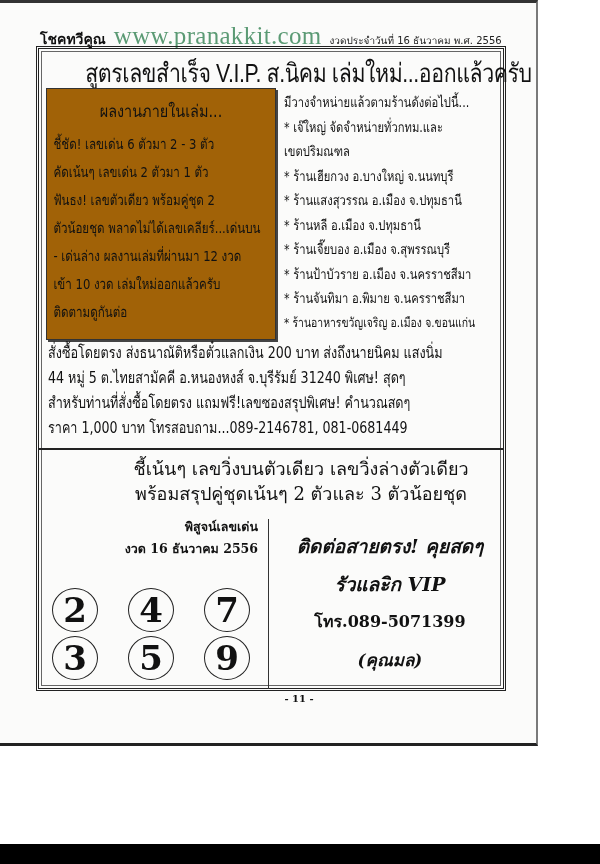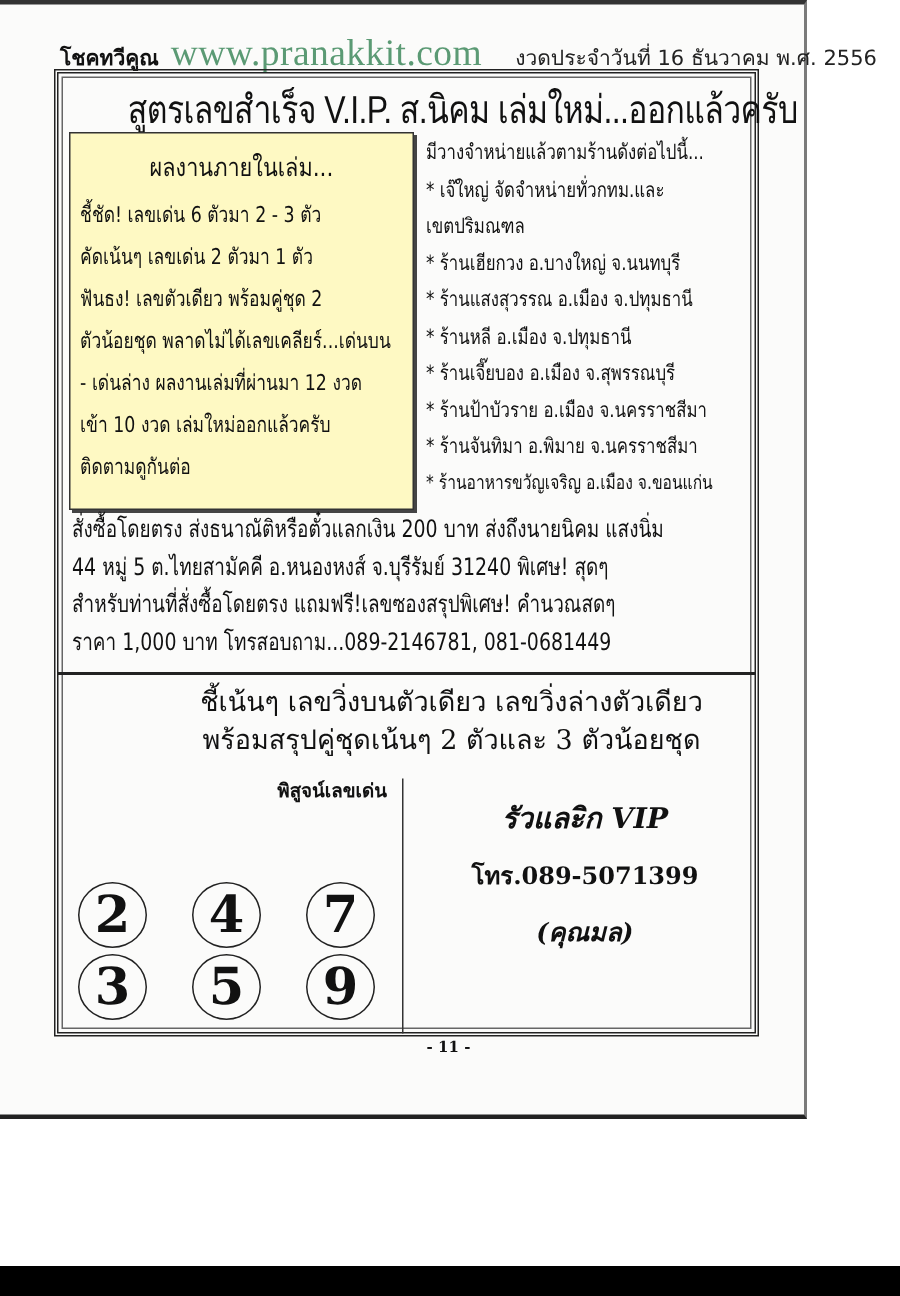--- a/index.html
+++ b/index.html
@@ -19,39 +19,39 @@
   .black-bar {
     position: absolute; left: 0; top: 844px; width: 600px; height: 20px;
     background: #000;
   }
   
   .header {
     position: absolute; left: 40px; top: 22px; width: 470px; height: 22px;
     display: flex; align-items: baseline; white-space: nowrap;
   }
   .header .mag { font-weight: bold; font-size: 14px; margin-right: 8px; }
-  .header .url { font-family: "Liberation Serif", serif; font-size: 25px; color: #5b9a74; letter-spacing: 0.3px; margin-right: 22px; }
-  .header .issue { font-size: 14px; color: #222; }
+  .header .url { font-family: "Liberation Serif", serif; font-size: 25px; color: #5b9a74; letter-spacing: 0.3px; margin-right: 8px; }
+  .header .issue { font-size: 10px; color: #222; }
 
   
   .outer {
     position: absolute; left: 36px; top: 46px; width: 470px; height: 645px;
     border: 3px double #222; box-sizing: border-box;
     outline: 1px solid #666; outline-offset: -6px;
   }
   .title {
     position: absolute; left: 44px; top: 52px; width: 458px; text-align: center;
     font-family: "Liberation Sans Narrow", "Liberation Sans", sans-serif;
     font-size: 26px; letter-spacing: -0.5px; white-space: nowrap;
     transform: scaleX(0.82); transform-origin: center;
   }
   .inner-left {
     position: absolute; left: 46px; top: 88px; width: 228px; height: 250px;
     border: 1px solid #333; box-shadow: 2px 2px 0 #444;
-    background: #fef9c3;
+    background: #a16207;
   }
   .inner-left .ihead {
     text-align: center; font-size: 17px; margin-top: 8px; margin-bottom: 6px;
     transform: scaleX(0.85);
   }
   .inner-left .line {
     font-size: 14.5px; line-height: 28px; padding: 0 8px; white-space: nowrap;
     transform: scaleX(0.8); transform-origin: left;
   }
   .right-col {
@@ -156,34 +156,36 @@
 
 <div class="divider-h"></div>
 
 <div class="promo">
   <div class="line">ชี้เน้นๆ เลขวิ่งบนตัวเดียว เลขวิ่งล่างตัวเดียว</div>
   <div class="line">พร้อมสรุปคู่ชุดเน้นๆ 2 ตัวและ 3 ตัวน้อยชุด</div>
 </div>
 
 <div class="proof">
   <div class="line">พิสูจน์เลขเด่น</div>
+  <div class="line">งวด 16 ธันวาคม 2556</div>
 </div>
 
 <div class="balls">
   <div class="ball">2</div>
   <div class="ball">4</div>
   <div class="ball">7</div>
   <div class="ball">3</div>
   <div class="ball">5</div>
   <div class="ball">9</div>
 </div>
 
 <div class="divider-v"></div>
 
 <div class="contact">
+  <div class="line">ติดต่อสายตรง! คุยสดๆ</div>
   <div class="line">รัวและิก VIP</div>
   <div class="line phone">โทร.089-5071399</div>
   <div class="line name">(คุณมล)</div>
 </div>
 
 <div class="pageno">- 11 -</div>
 
 <div class="black-bar">
   
 </div>

